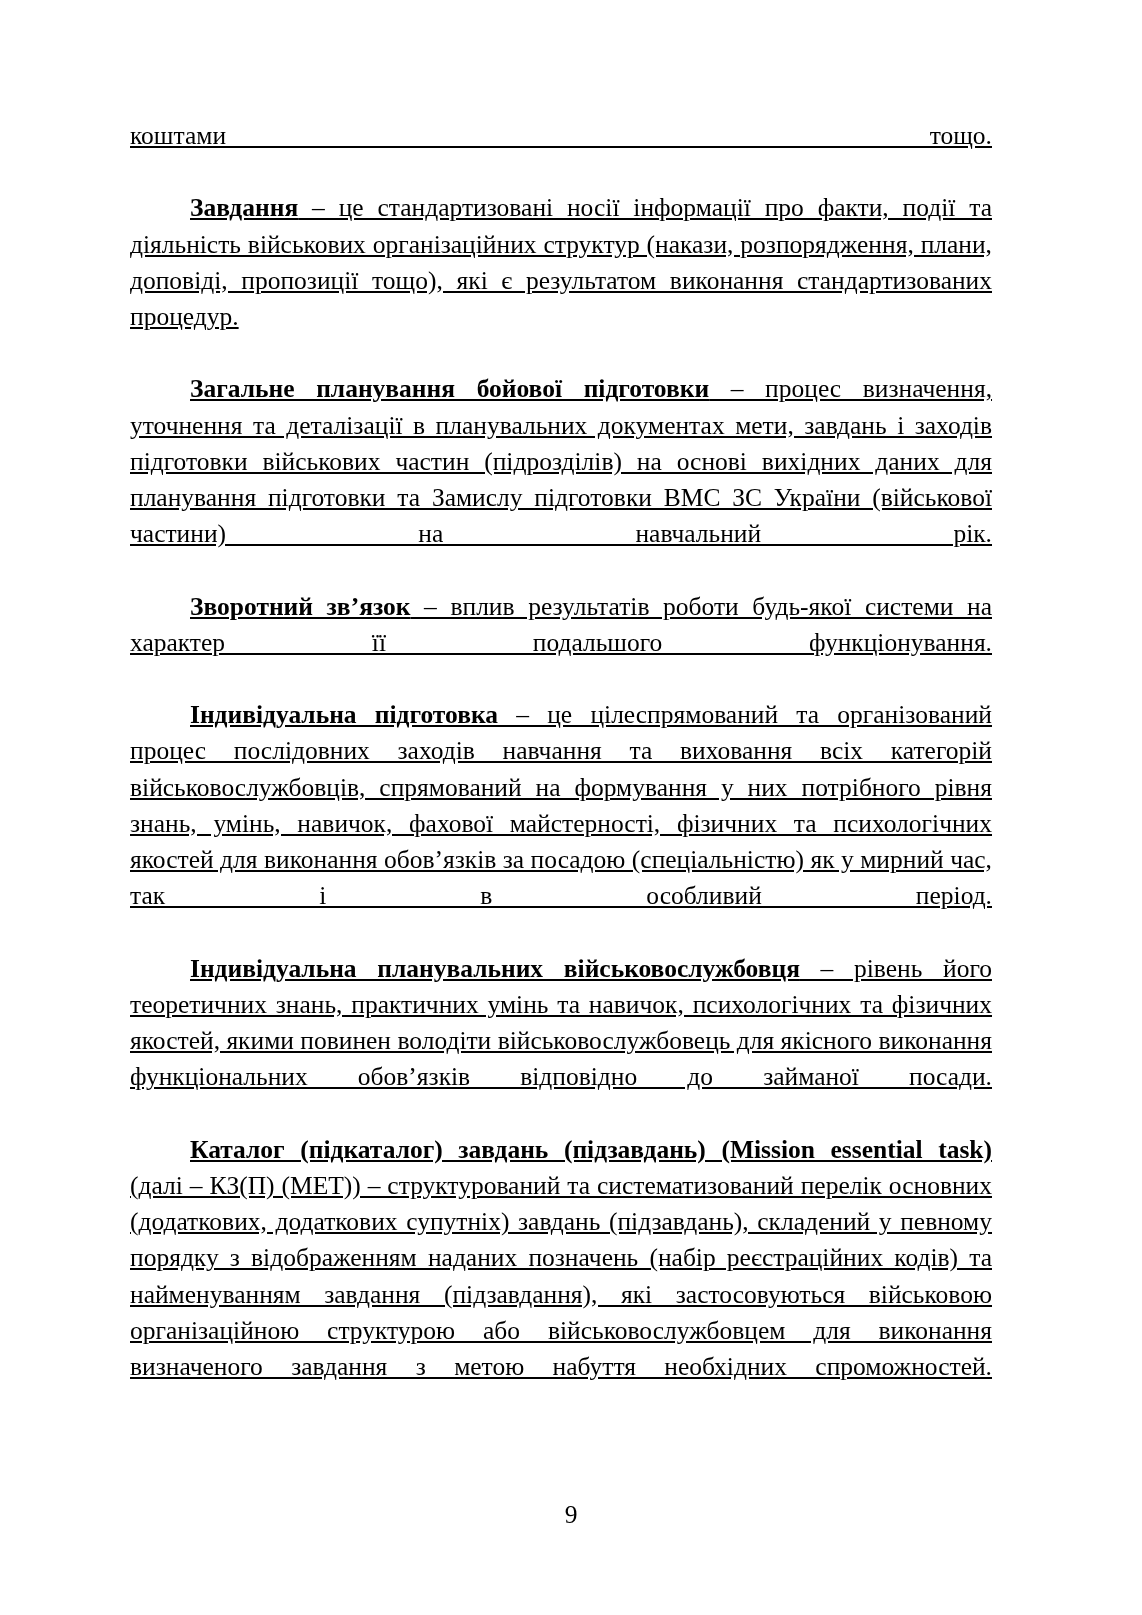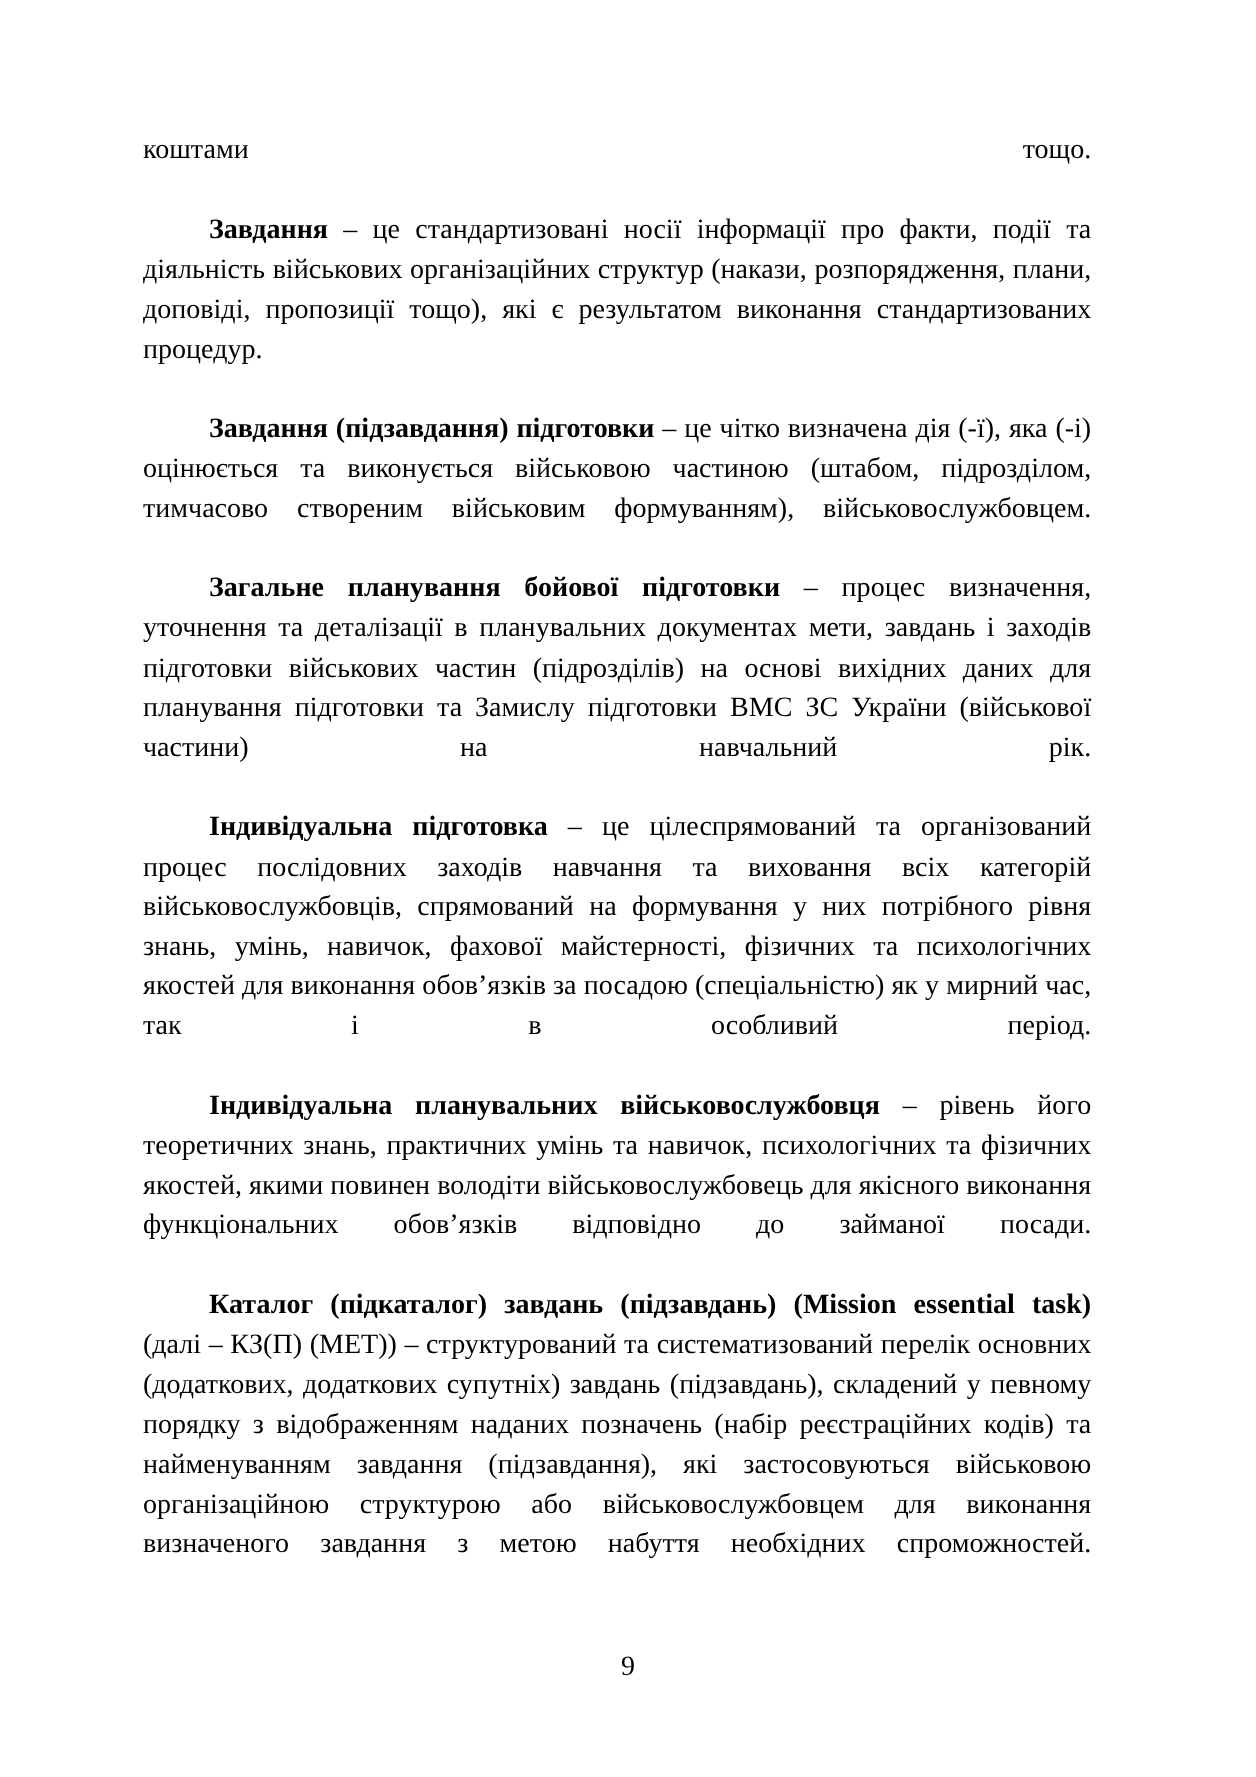--- a/index.html
+++ b/index.html
@@ -28,20 +28,21 @@
     color: #000000;
     text-align: justify;
     text-justify: inter-word;
     hyphens: none;
     -webkit-font-smoothing: none;
   }
   .para {
     margin: 0;
     text-align: justify;
     text-indent: 0;
+    text-decoration: underline;
   }
   .para.indented {
     text-indent: 60px;
   }
   .term {
     font-weight: bold;
   }
   .page-number {
     position: absolute;
     left: 0;
@@ -67,28 +68,28 @@
   <div class="text-column">
 
     <p class="para">
       <span>коштами тощо.</span>
     </p>
 
     <p class="para indented">
       <span class="term">Завдання</span><span> – це стандартизовані носії інформації про факти, події та діяльність військових організаційних структур (накази, розпорядження, плани, доповіді, пропозиції тощо), які є результатом виконання стандартизованих процедур.</span>
     </p>
 
-    <p class="para indented">
-      <span class="term">Завдання (підзавдання) підготовки</span><span> – це чітко визначена дія (-ї), яка (-і) оцінюється та виконується військовою частиною (штабом, підрозділом, тимчасово створеним військовим формуванням), військовослужбовцем.</span>
-    </p>
 
     <p class="para indented">
       <span class="term">Загальне планування бойової підготовки</span><span> – процес визначення, уточнення та деталізації в планувальних документах мети, завдань і заходів підготовки військових частин (підрозділів) на основі вихідних даних для планування підготовки та Замислу підготовки ВМС ЗС України (військової частини) на навчальний рік.</span>
     </p>
 
+    <p class="para indented">
+      <span class="term">Зворотний зв’язок</span><span> – вплив результатів роботи будь-якої системи на характер її подальшого функціонування.</span>
+    </p>
 
 
 
     <p class="para indented">
       <span class="term">Індивідуальна підготовка</span><span> – це цілеспрямований та організований процес послідовних заходів навчання та виховання всіх категорій військовослужбовців, спрямований на формування у них потрібного рівня знань, умінь, навичок, фахової майстерності, фізичних та психологічних якостей для виконання обов’язків за посадою (спеціальністю) як у мирний час, так і в особливий період.</span>
     </p>
 
     <p class="para indented">
       <span class="term">Індивідуальна планувальних військовослужбовця</span><span> – рівень його теоретичних знань, практичних умінь та навичок, психологічних та фізичних якостей, якими повинен володіти військовослужбовець для якісного виконання функціональних обов’язків відповідно до займаної посади.</span>
     </p>

